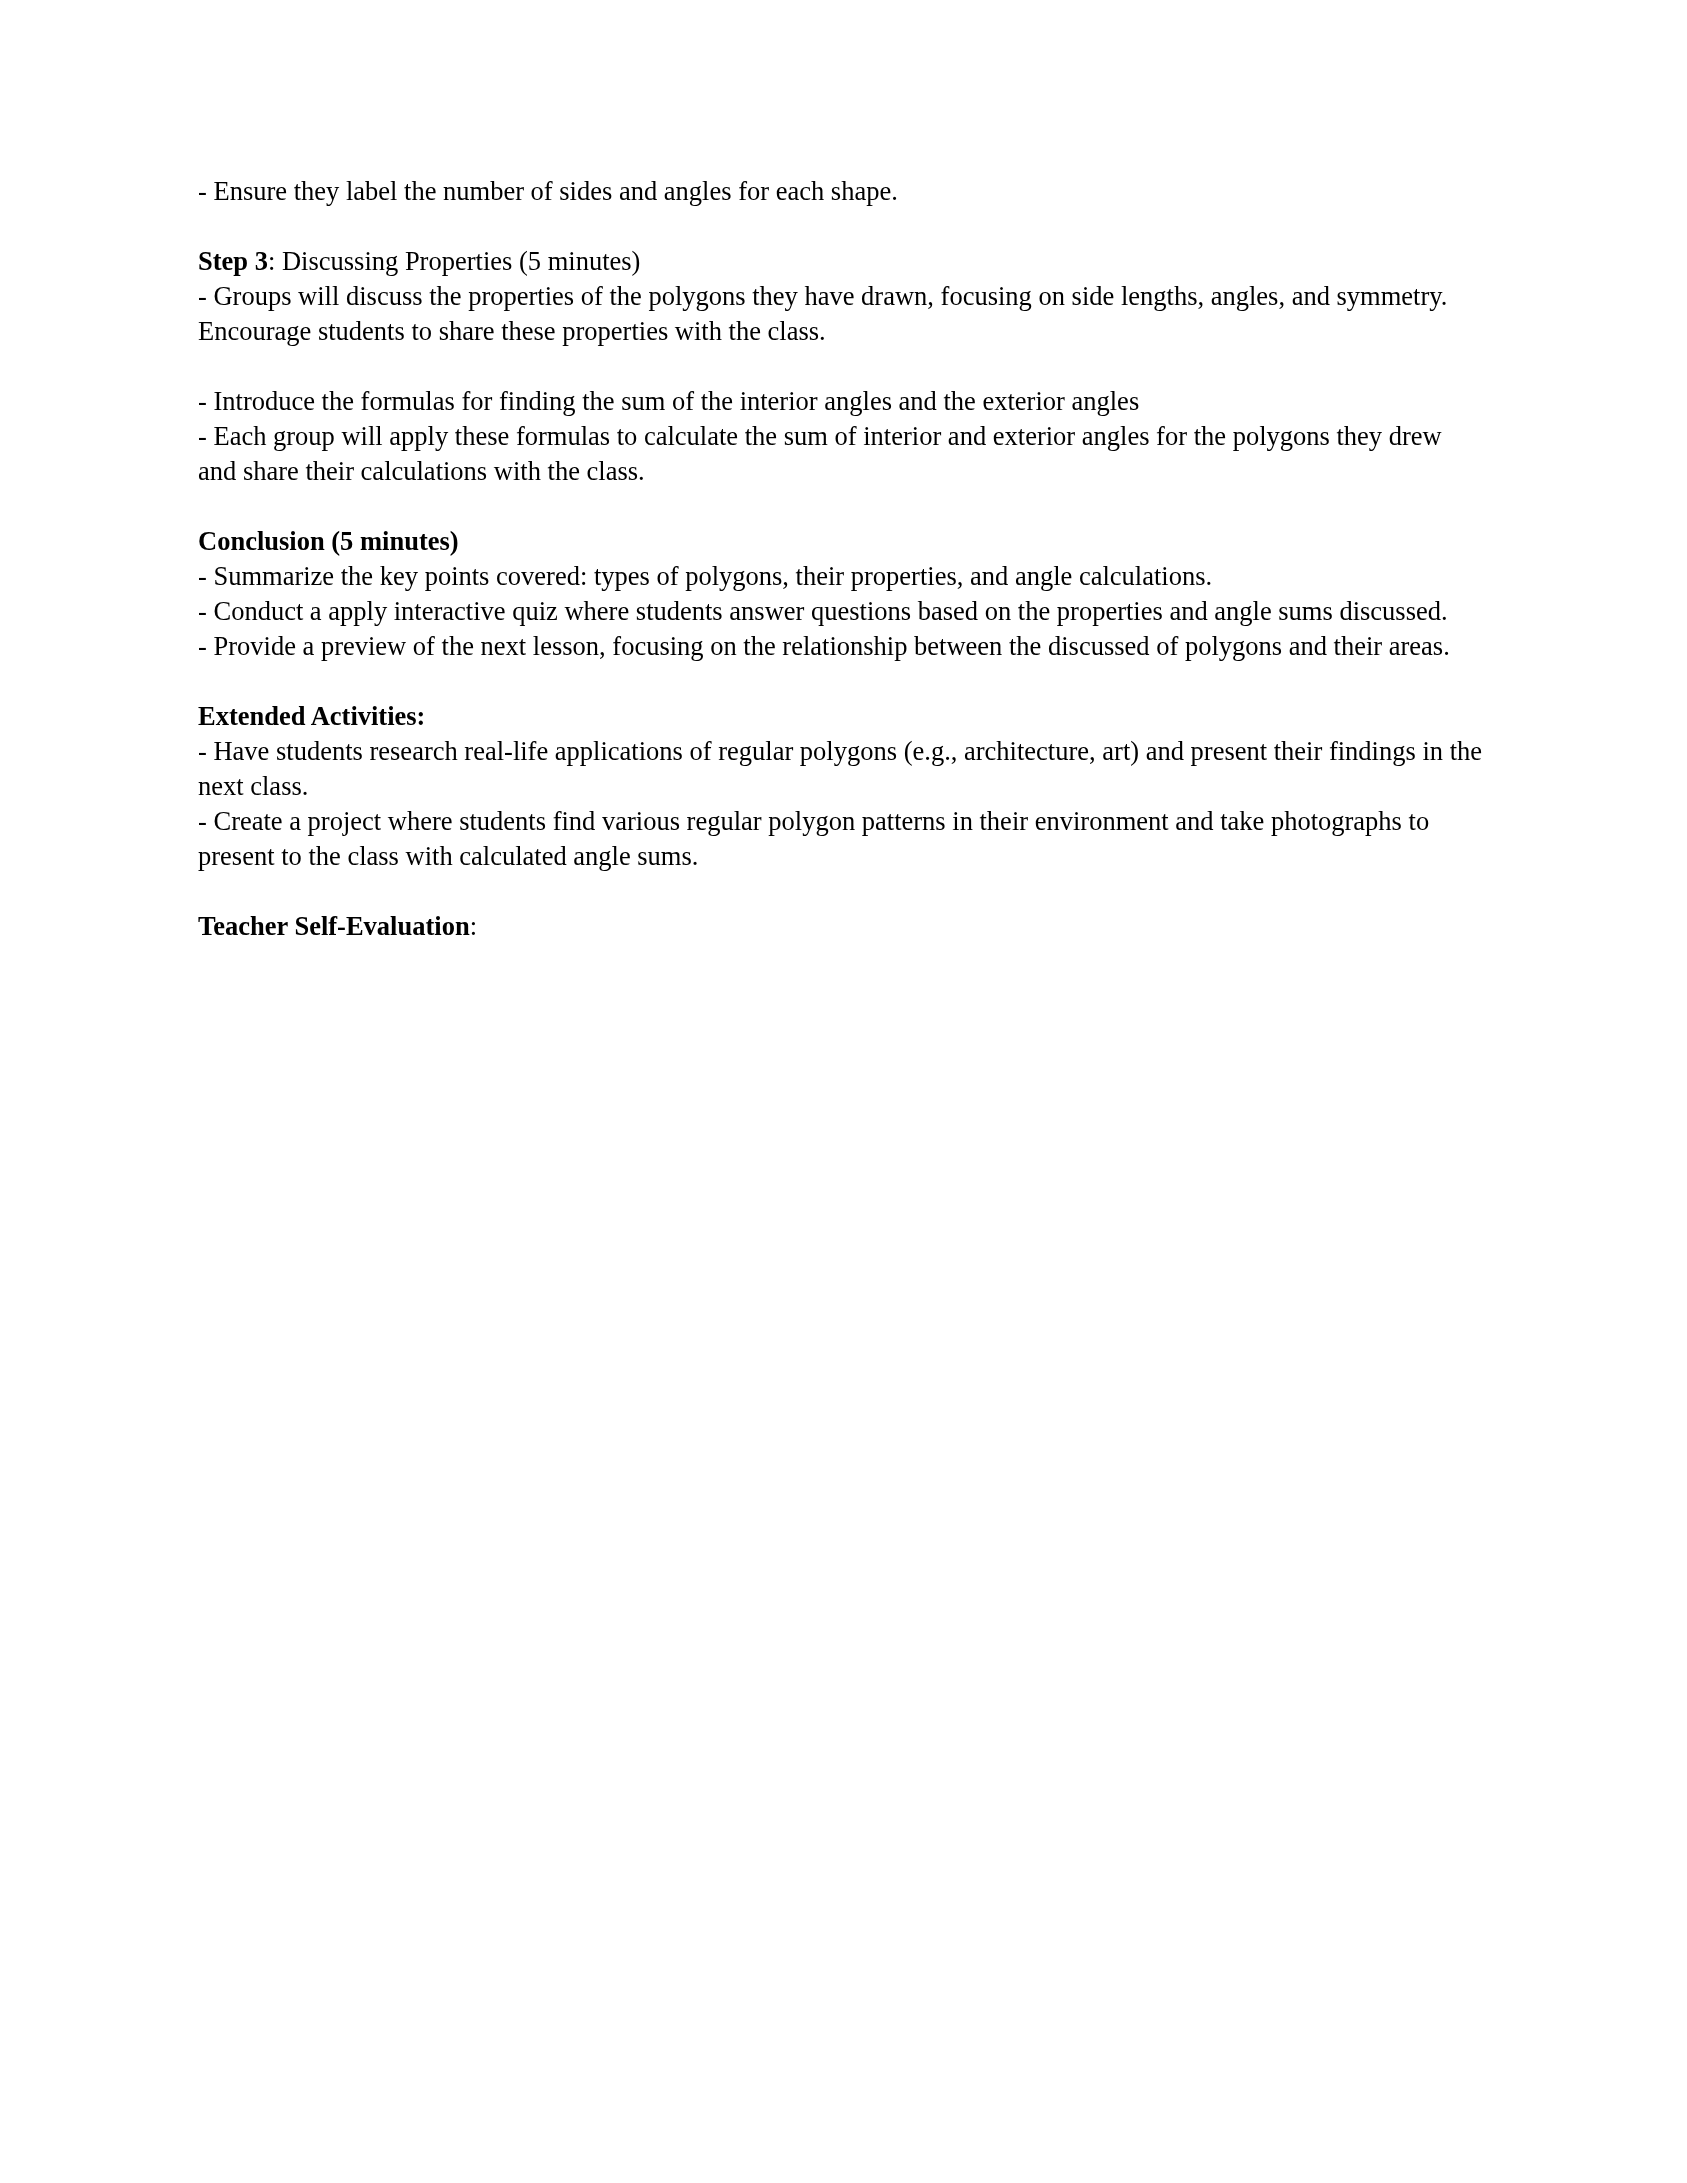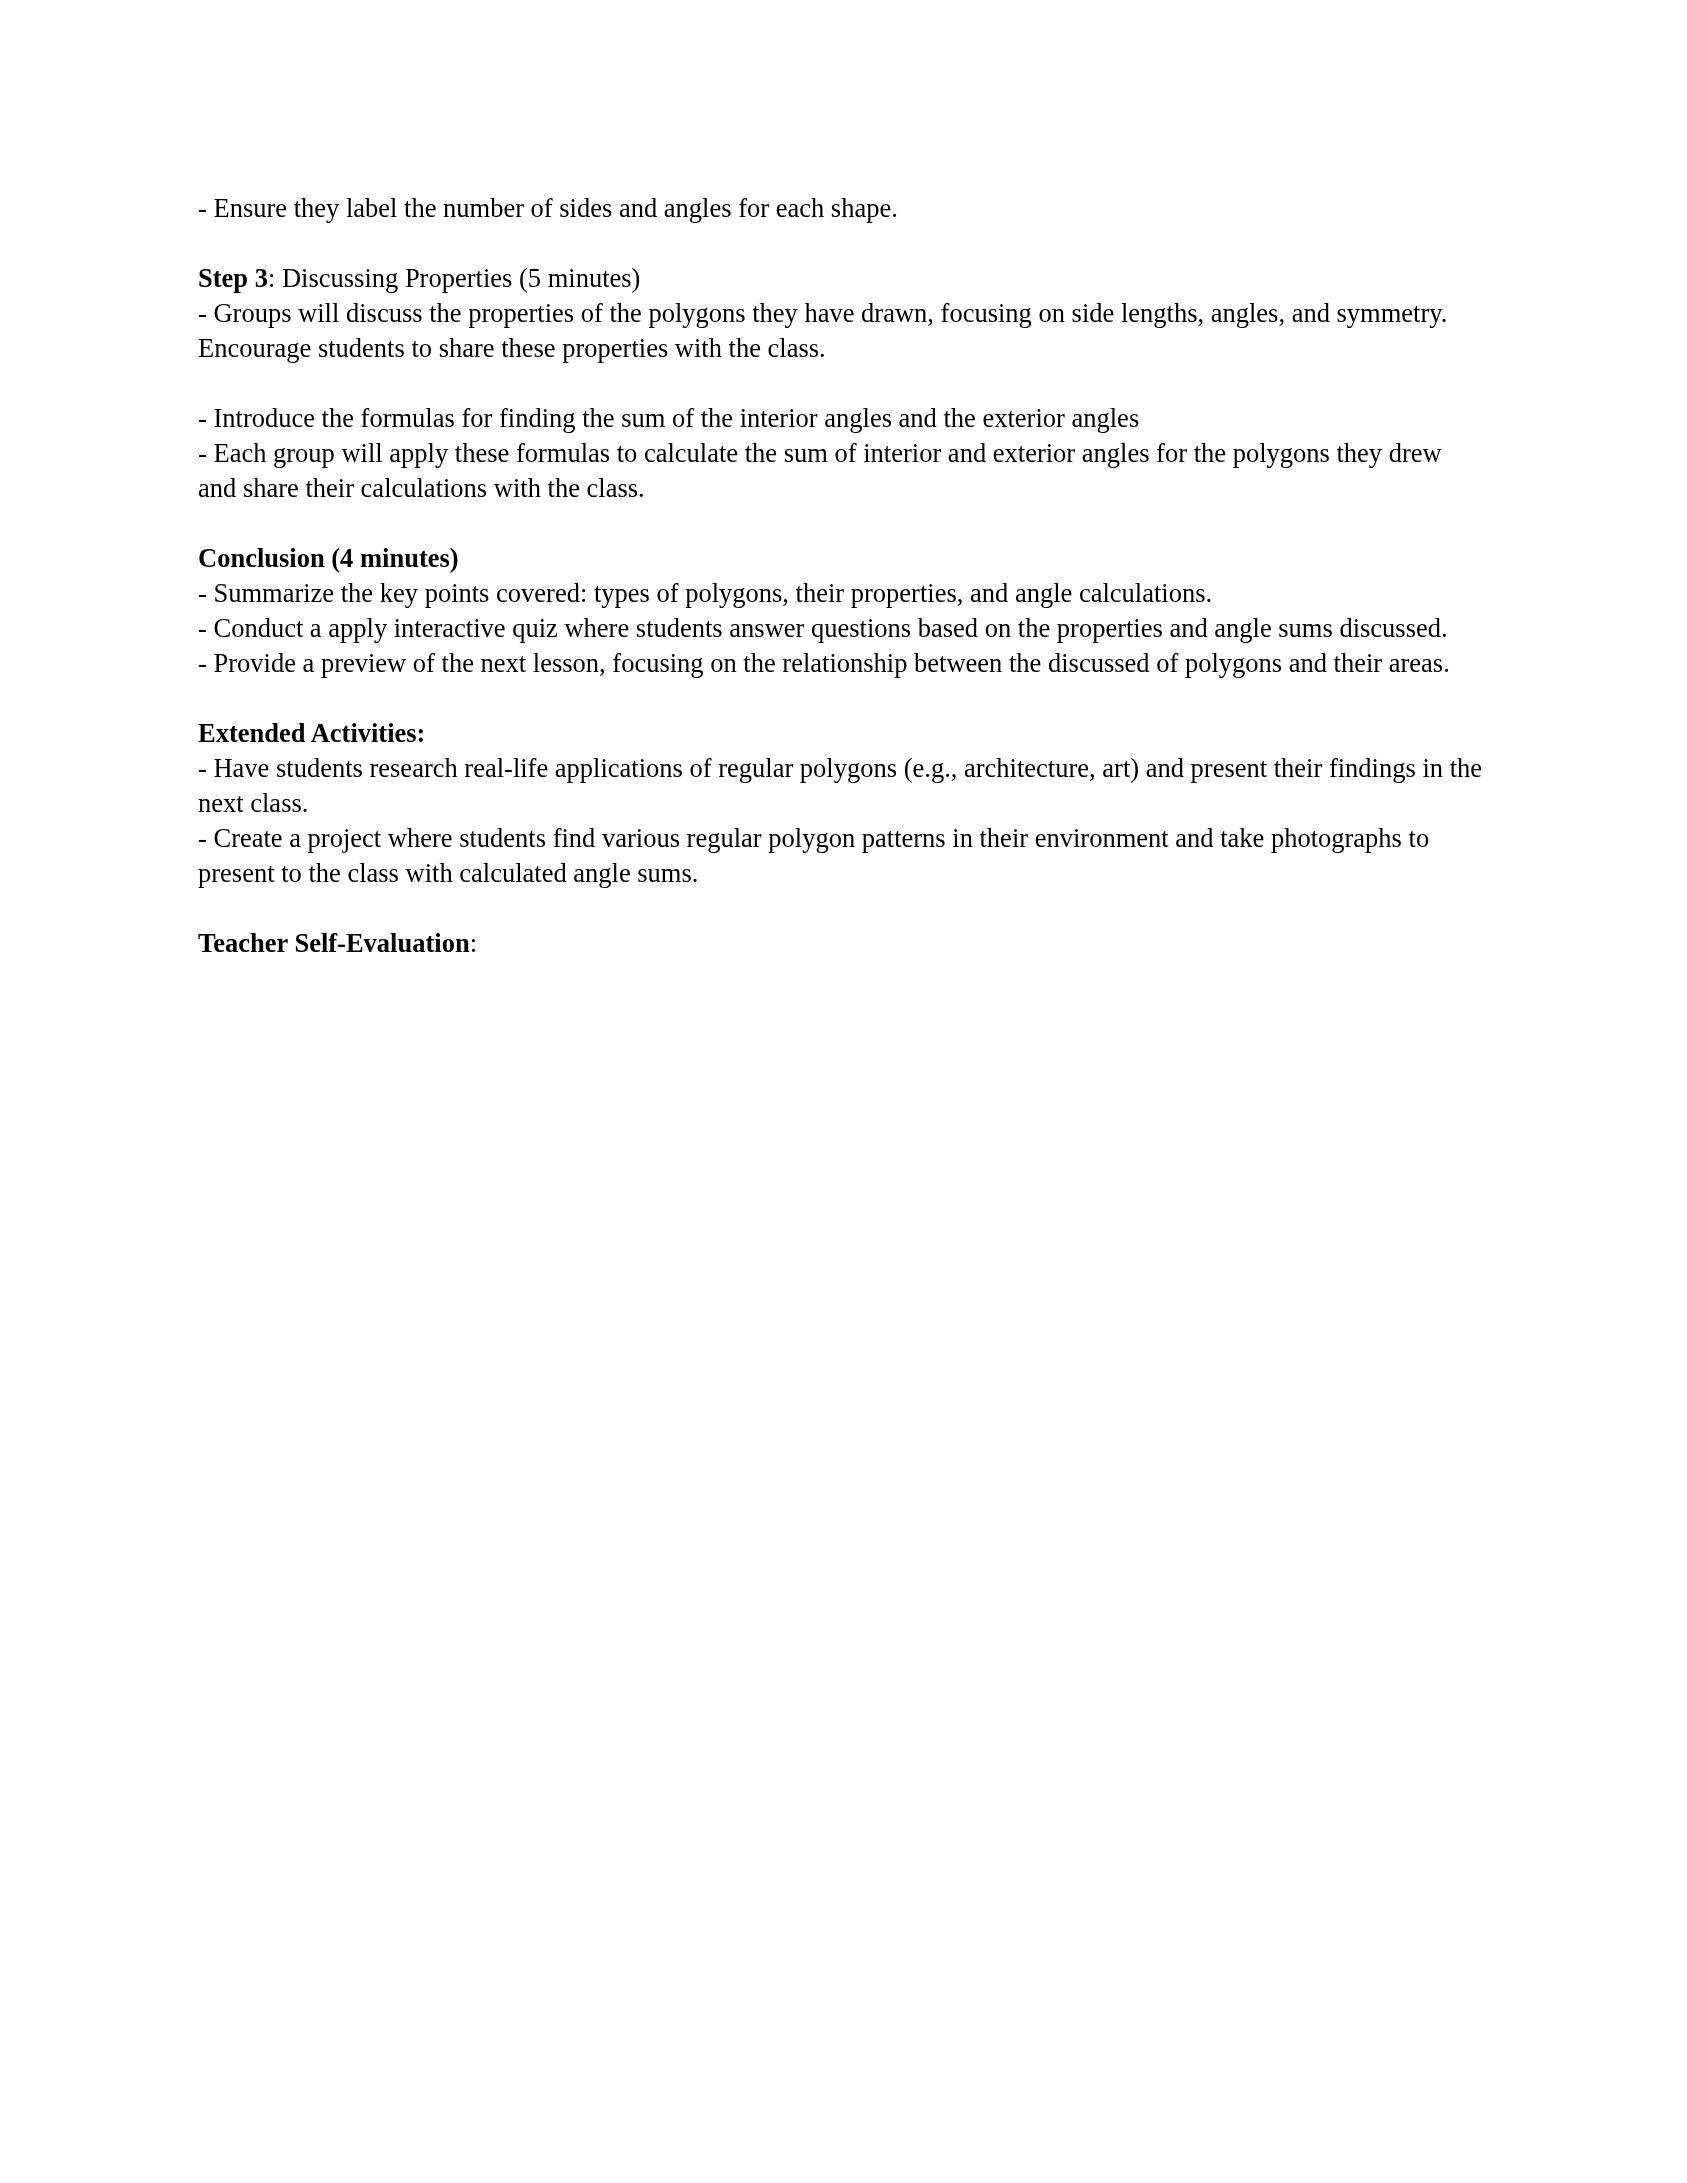--- a/index.html
+++ b/index.html
@@ -12,21 +12,21 @@
     position: relative;
     width: 1687px;
     height: 2183px;
     background: #ffffff;
     box-sizing: border-box;
     overflow: hidden;
   }
   .content {
     position: absolute;
     left: 198px;
-    top: 191px;
+    top: 174px;
     width: 1287px;
   }
   .para {
     font-family: "Liberation Serif", "DejaVu Serif", serif;
     font-size: 26.5px;
     line-height: 35px;
     color: #000000;
     text-align: left;
     margin: 0;
     white-space: normal;
@@ -57,21 +57,21 @@
 
     <div class="gap"></div>
 
 
     <p class="para">- Introduce the formulas for finding the sum of the interior angles and the exterior angles</p>
 
     <p class="para">- Each group will apply these formulas to calculate the sum of interior and exterior angles for the polygons they drew and share their calculations with the class.</p>
 
     <div class="gap"></div>
 
-    <p class="para b">Conclusion (4 minutes)</p>
+    <p class="para b">Conclusion (5 minutes)</p>
 
     <p class="para">- Summarize the key points covered: types of polygons, their properties, and angle calculations.</p>
 
     <p class="para">- Conduct a apply interactive quiz where students answer questions based on the properties and angle sums discussed.</p>
 
     <p class="para">- Provide a preview of the next lesson, focusing on the relationship between the discussed of polygons and their areas.</p>
 
     <div class="gap"></div>
 
     <p class="para b">Extended Activities:</p>

